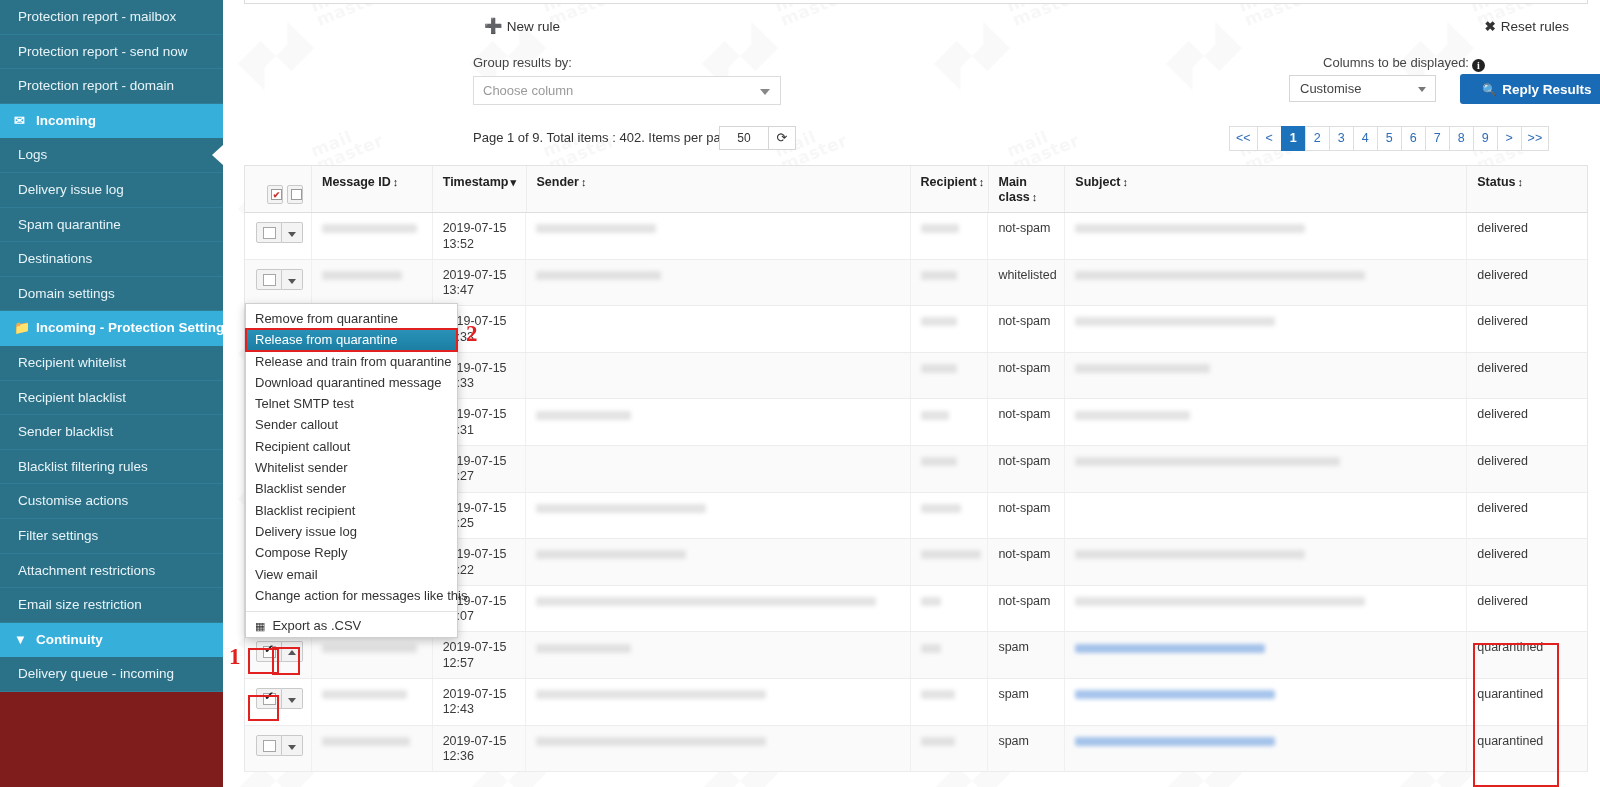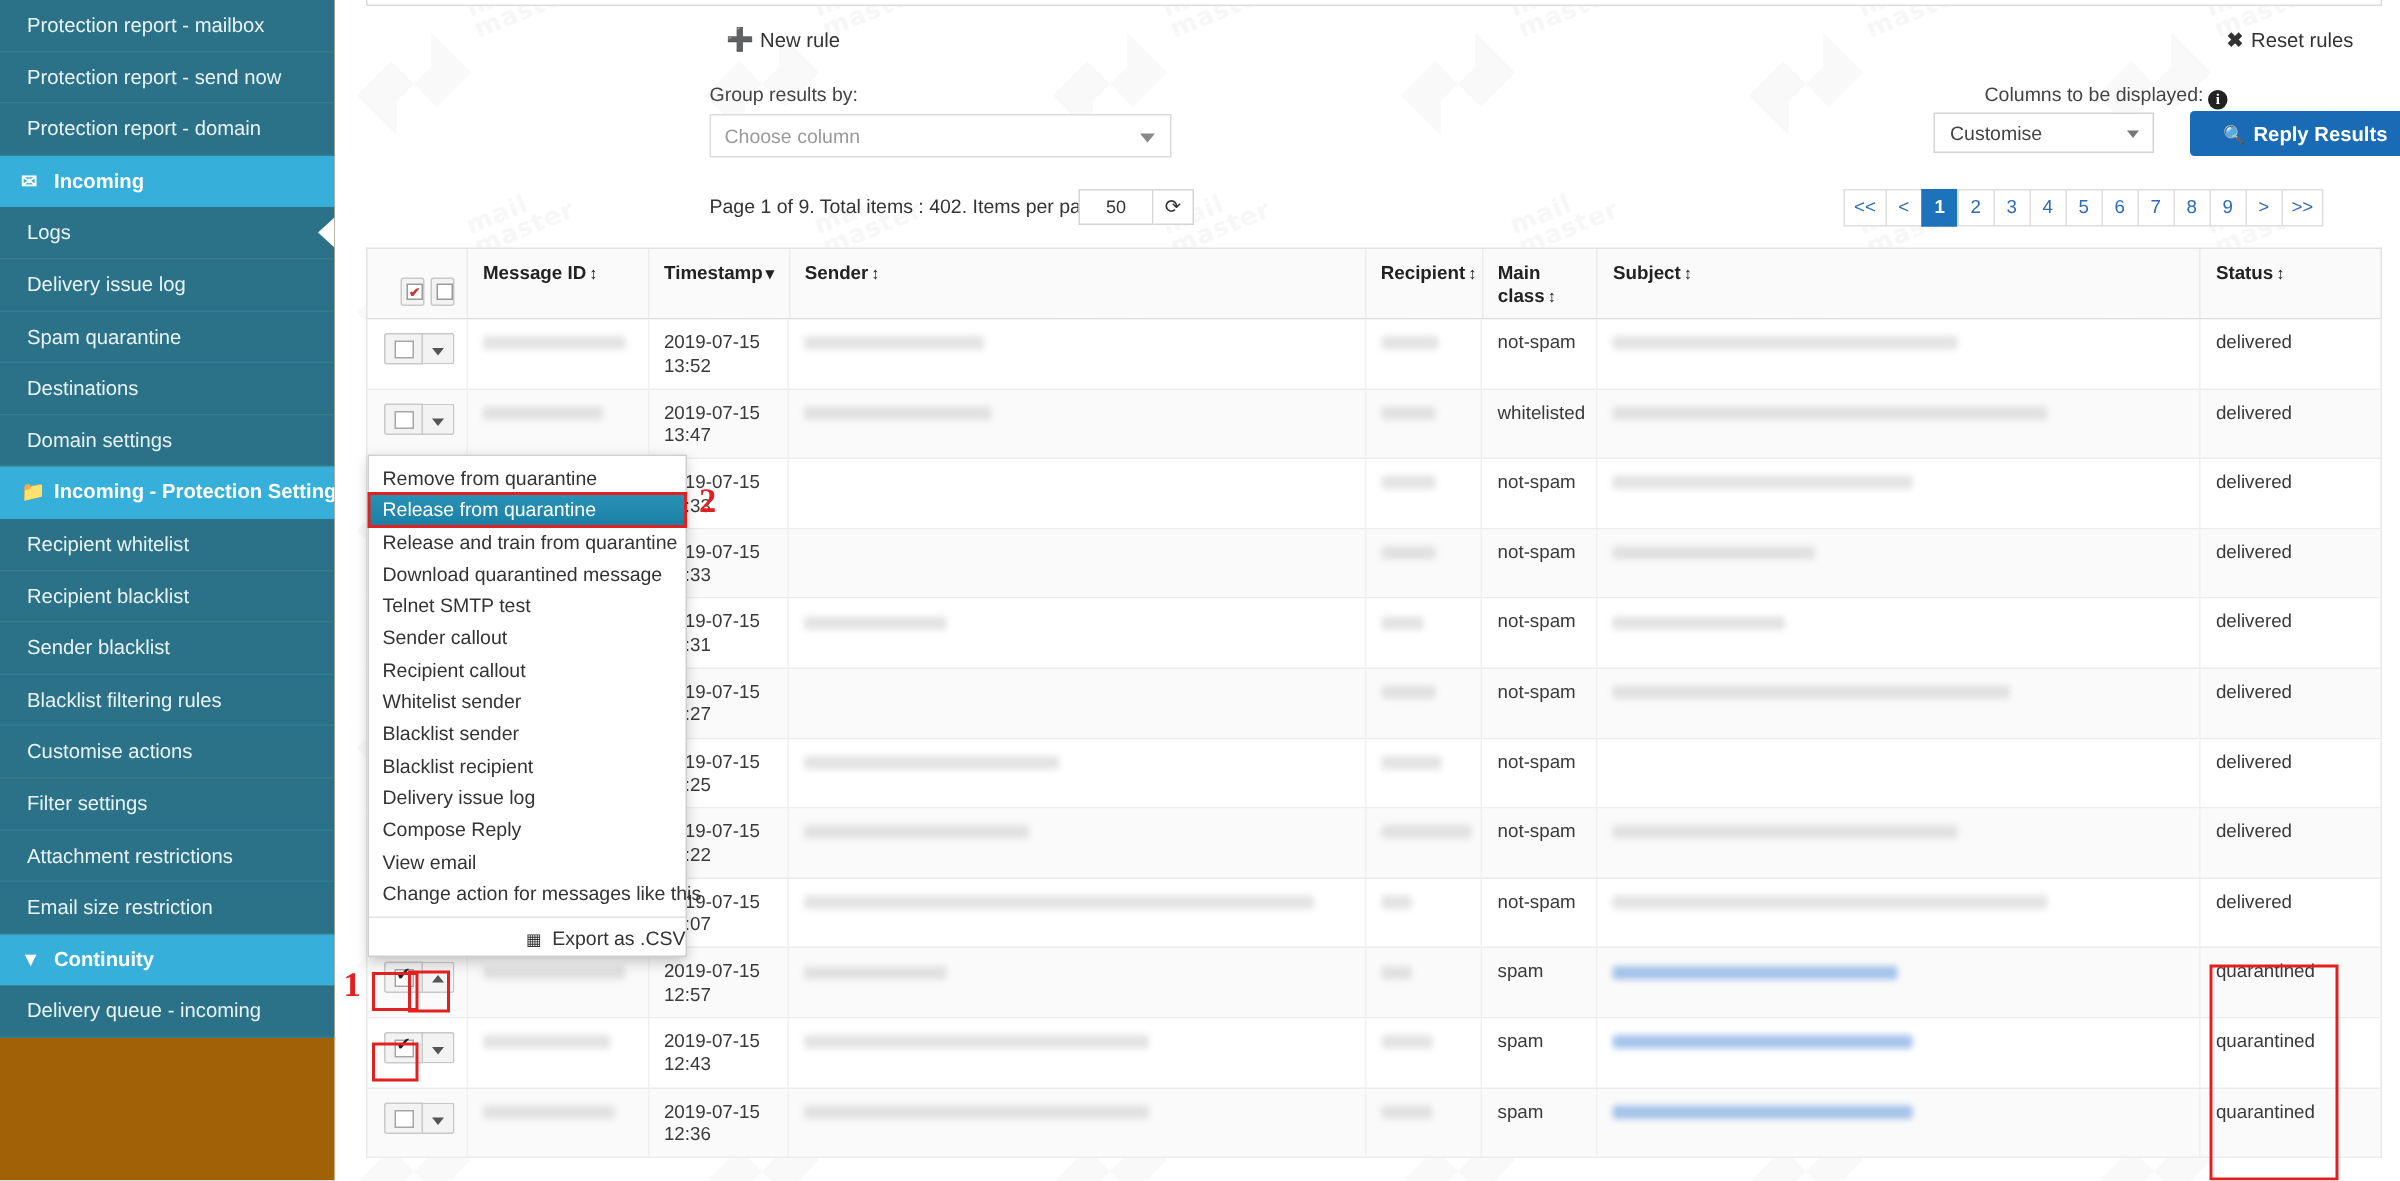--- a/index.html
+++ b/index.html
@@ -30,21 +30,21 @@
     position: absolute; left: 112px; top: 6px;
     font-family: "DejaVu Sans", sans-serif;
     font-size: 17px; font-weight: 700;
     color: #f0f0f0; line-height: 15px;
     transform: rotate(-22deg); letter-spacing: .5px;
   }
 
   
   #sidebar {
     position: absolute; left: 0; top: 0; width: 223px; height: 787px;
-    background: #a16207; z-index: 5; overflow: hidden;
+    background: #7f1d1d; z-index: 5; overflow: hidden;
   }
   .nav-item {
     position: relative;
     height: 34.6px; line-height: 34.6px;
     padding-left: 18px;
     color: #e8f4f8; font-size: 13.5px;
     border-bottom: 1px solid #2f7e96;
     white-space: nowrap; overflow: hidden;
   }
   .nav-item.sub { padding-left: 18px; background: #2b7289; }
@@ -237,21 +237,21 @@
     height: 21.3px; line-height: 21.3px; padding-left: 9px;
     font-size: 13px; color: #333; cursor: pointer; white-space: nowrap;
   }
   .mi.sel {
     background: linear-gradient(#2a93b8, #1b7ea3);
     color: #fff;
     outline: 2px solid #e32020; outline-offset: -1px;
     position: relative; z-index: 2;
   }
   .mi-sep { border-top: 1px solid #e2e2e2; margin: 5px 0 3px 0; }
-  .mi.exp { height: 22px; line-height: 22px; padding-bottom: 8px; text-align: right; }
+  .mi.exp { height: 22px; line-height: 22px; padding-bottom: 8px; }
   .mi .gicon { margin-right: 7px; font-size: 11px; }
 
   
   .anno-num {
     position: absolute; color: #e32020; font-weight: 700;
     font-size: 23px; font-family: "Liberation Serif", serif; z-index: 50;
   }
   .anno-box {
     position: absolute; border: 2px solid #e32020; z-index: 45;
     pointer-events: none;

